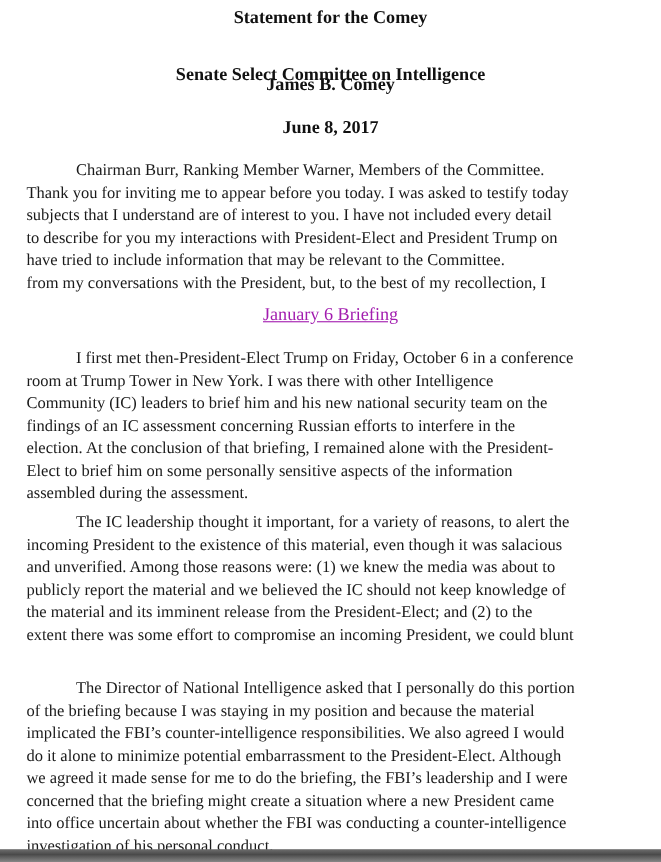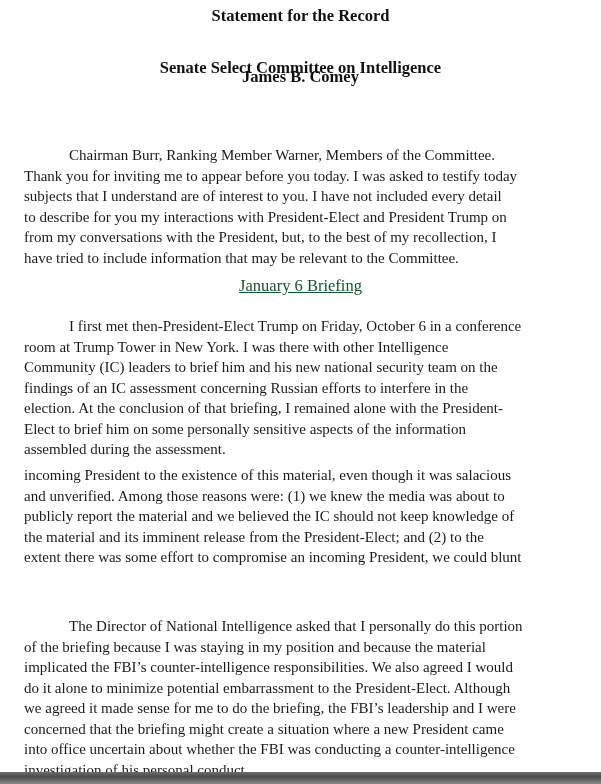--- a/index.html
+++ b/index.html
@@ -57,21 +57,21 @@
     .p4 { top: 616px; }
 
     .section-heading {
       position: absolute;
       left: 0;
       width: 601px;
       top: 276px;
       text-align: center;
       font-size: 16.5px;
       line-height: 20px;
-      color: #14532d;
+      color: #a21caf;
     }
     .section-heading span {
       text-decoration: underline;
     }
 
     .watermark {
       position: absolute;
       left: 498px;
       top: 776px;
       font-family: "DejaVu Sans", sans-serif;
@@ -98,48 +98,50 @@
       width: 601px;
       height: 12px;
       background: linear-gradient(#6e6e6e, #4a4a4a 40%, #8a8a8a);
     }
   </style>
 </head>
 <body>
 
 <div class="page">
 
-  <div class="header-line h-title">Statement for the Record</div>
+  <div class="header-line h-title">Statement for the Comey</div>
   <div class="header-line h-committee">Senate Select Committee on Intelligence</div>
   <div class="header-line h-name">James B. Comey</div>
+  <div class="header-line h-date">June 8, 2017</div>
 
   <div class="para p1">
     <span class="line indent">Chairman Burr, Ranking Member Warner, Members of the Committee.</span>
     <span class="line">Thank you for inviting me to appear before you today.  I was asked to testify today</span>
     <span class="line">subjects that I understand are of interest to you.  I have not included every detail</span>
     <span class="line">to describe for you my interactions with President-Elect and President Trump on</span>
+    <span class="line">have tried to include information that may be relevant to the Committee.</span>
     <span class="line">from my conversations with the President, but, to the best of my recollection, I</span>
-    <span class="line">have tried to include information that may be relevant to the Committee.</span>
   </div>
 
   <div class="section-heading">
     <span>January 6 Briefing</span>
   </div>
 
   <div class="para p2">
     <span class="line indent">I first met then-President-Elect Trump on Friday, October 6 in a conference</span>
     <span class="line">room at Trump Tower in New York.  I was there with other Intelligence</span>
     <span class="line">Community (IC) leaders to brief him and his new national security team on the</span>
     <span class="line">findings of an IC assessment concerning Russian efforts to interfere in the</span>
     <span class="line">election.  At the conclusion of that briefing, I remained alone with the President-</span>
     <span class="line">Elect to brief him on some personally sensitive aspects of the information</span>
     <span class="line">assembled during the assessment.</span>
   </div>
 
   <div class="para p3">
+    <span class="line indent">The IC leadership thought it important, for a variety of reasons, to alert the</span>
     <span class="line">incoming President to the existence of this material, even though it was salacious</span>
     <span class="line">and unverified.  Among those reasons were:  (1) we knew the media was about to</span>
     <span class="line">publicly report the material and we believed the IC should not keep knowledge of</span>
     <span class="line">the material and its imminent release from the President-Elect; and (2) to the</span>
     <span class="line">extent there was some effort to compromise an incoming President, we could blunt</span>
   </div>
 
   <div class="para p4">
     <span class="line indent">The Director of National Intelligence asked that I personally do this portion</span>
     <span class="line">of the briefing because I was staying in my position and because the material</span>

